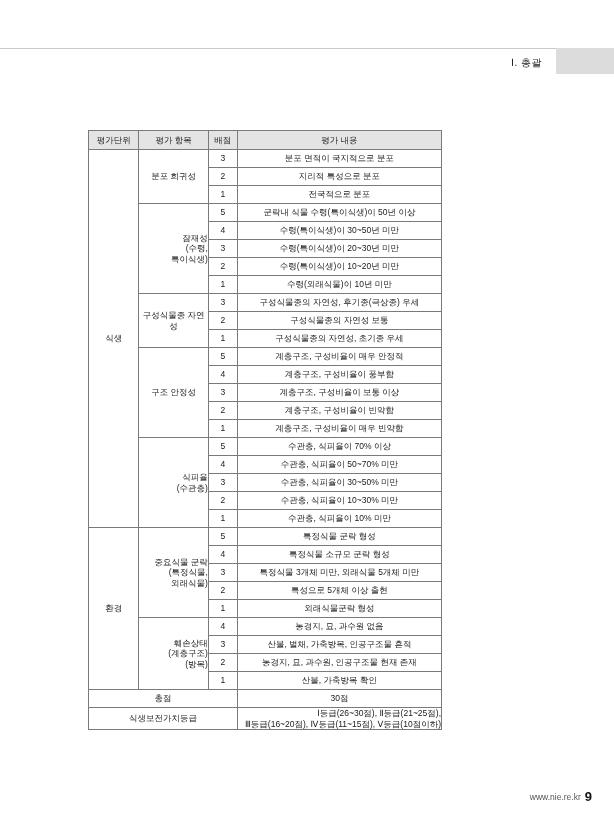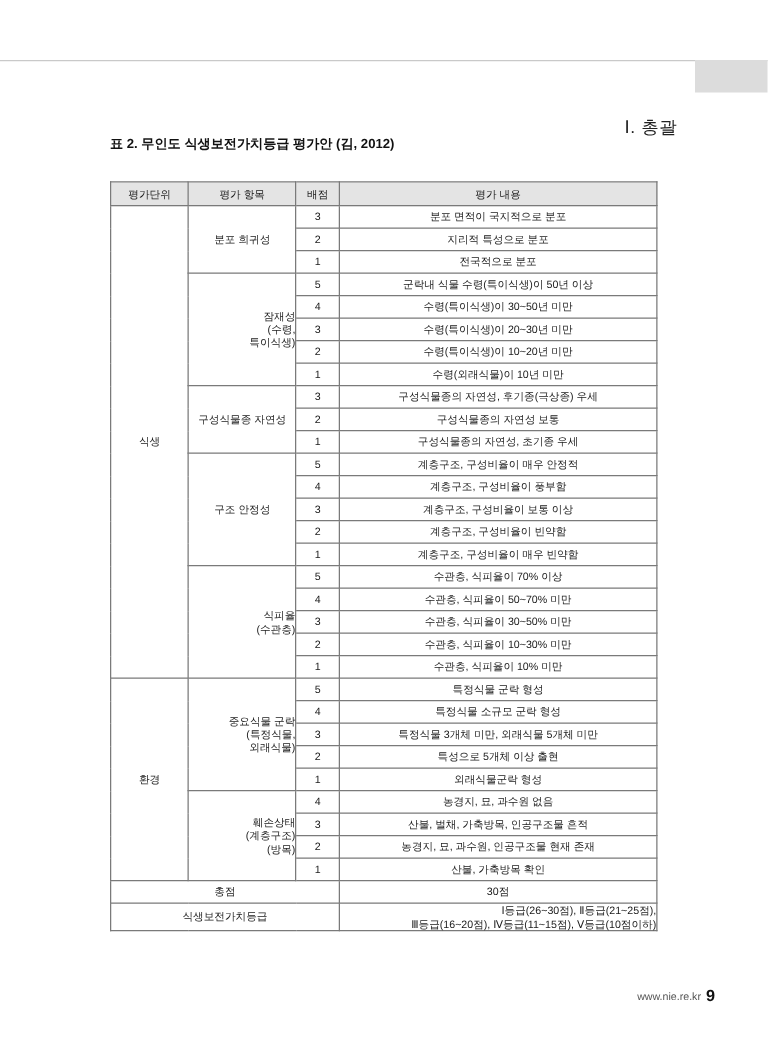--- a/index.html
+++ b/index.html
@@ -25,24 +25,23 @@
     top: 48px;
     left: 0;
     width: 614px;
     height: 1px;
     background: #c9c9c9;
   }
   .header-title {
     position: absolute;
     top: 56px;
     right: 72px;
-    font-size: 14px;
+    font-size: 10px;
     letter-spacing: 0.5px;
     color: #222;
-    margin-top: 37px;
   }
   .header-tab {
     position: absolute;
     top: 48px;
     right: 0;
     width: 58px;
     height: 26px;
     background: #dcdcdc;
   }
   
@@ -50,23 +49,23 @@
     position: absolute;
     top: 108px;
     left: 88px;
     font-size: 10.5px;
     font-weight: bold;
     color: #111;
   }
   
   table.main {
     position: absolute;
-    top: 145px;
+    top: 130px;
     left: 88px;
-    width: 438px;
+    width: 354px;
     border-collapse: collapse;
     font-size: 8.5px;
     color: #1a1a1a;
     padding-left: 25px;
   }
   table.main td, table.main th {
     border: 0.6px solid #7a7a7a;
     padding: 0;
     height: 17px;
     line-height: 1.25;
@@ -95,21 +94,21 @@
   td.grade-content {
     line-height: 1.45;
     padding: 2px 0;
     margin-top: 40px;
   }
   .small-line { display: block; text-align: right; }
   
   .footer {
     position: absolute;
     bottom: 36px;
-    right: 42px;
+    right: 22px;
     font-size: 8.5px;
     color: #444;
   }
   .footer .site { color: #555; }
   .footer .pageno {
     font-size: 13px;
     font-weight: bold;
     color: #111;
     vertical-align: -1px;
     margin-left: 4px;
@@ -117,21 +116,20 @@
 </style>
 </head>
 <body>
 
 <div class="page">
 
   <div class="header-rule"></div>
   <div class="header-tab"></div>
   <div class="header-title">Ⅰ. 총괄</div>
 
-  <div class="caption">표 2. 무인도 식생보전가치등급 평가안 (김, 2012)</div>
 
   <table class="main">
     <thead>
       <tr>
         <td class="unit">평가단위</td>
         <td class="item">평가 항목</td>
         <td class="score">배점</td>
         <td class="content">평가 내용</td>
       </tr>
     </thead>

